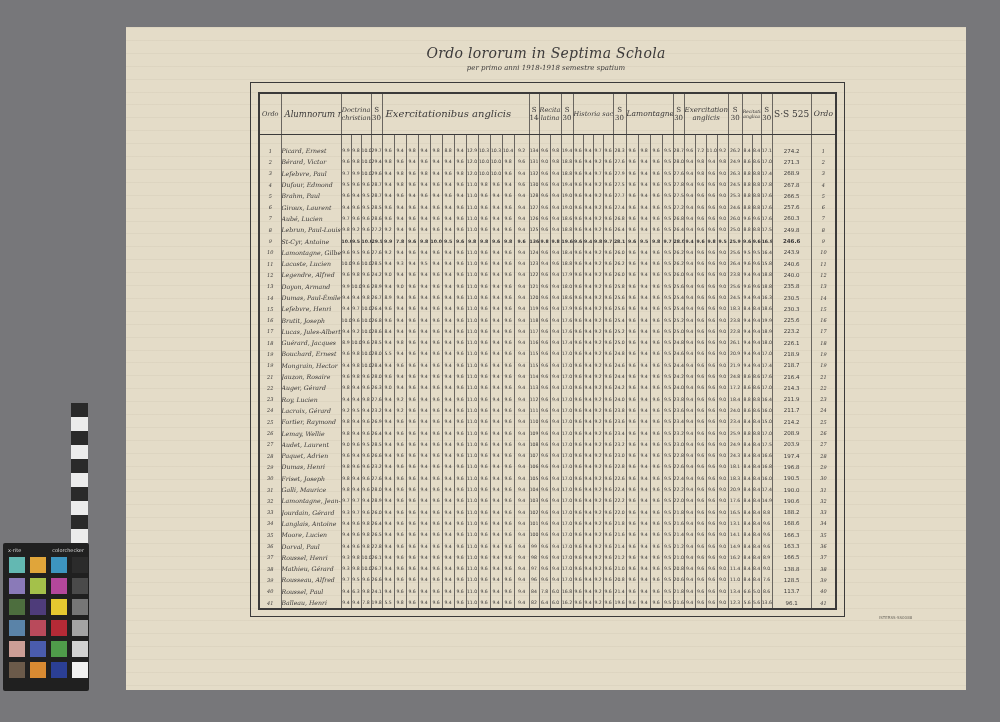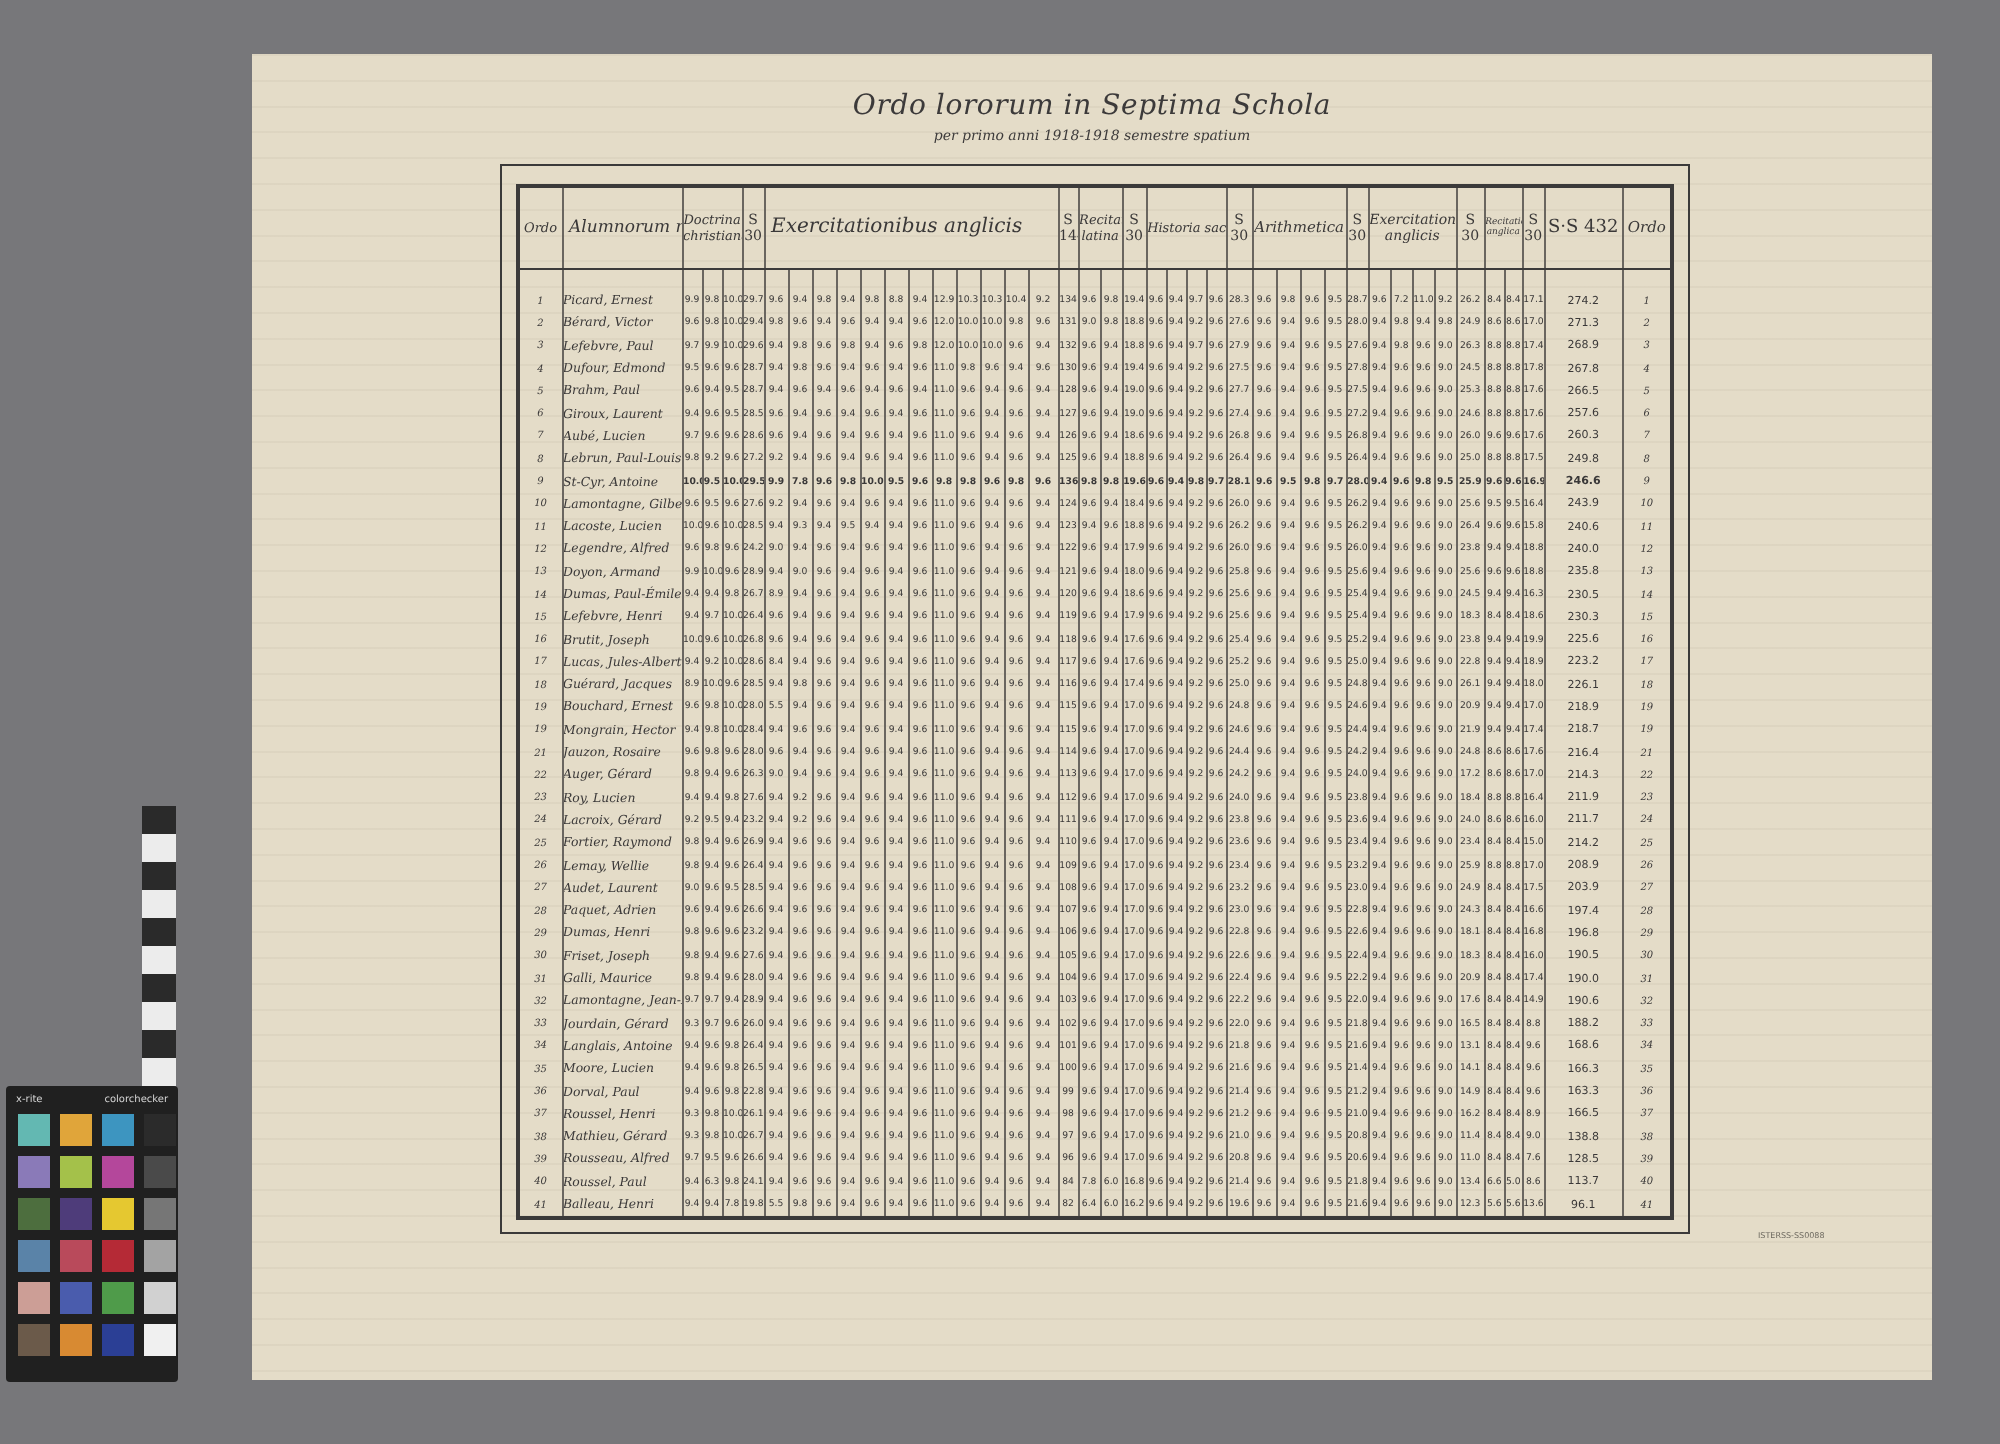--- a/index.html
+++ b/index.html
@@ -91,27 +91,27 @@
         <th>Ordo</th>
         <th class="big" style="font-size:8.5px !important">Alumnorum nomina</th>
         <th colspan="3" style="white-space:normal">Doctrina christiana</th>
         <th class="sum thick" style="white-space:normal">S 30</th>
         <th colspan="12" class="big">Exercitationibus anglicis</th>
         <th class="sum thick" style="white-space:normal">S 144</th>
         <th colspan="2" style="white-space:normal">Recitatio latina</th>
         <th class="sum thick" style="white-space:normal">S 30</th>
         <th colspan="4">Historia sacra</th>
         <th class="sum thick" style="white-space:normal">S 30</th>
-        <th colspan="4" style="font-size:7.5px">Arithmetica</th>
+        <th colspan="4" style="font-size:7.5px">Lamontagne</th>
         <th class="sum thick" style="white-space:normal">S 30</th>
         <th colspan="4" style="white-space:normal;font-size:7px">Exercitationibus anglicis</th>
         <th class="sum thick" style="white-space:normal">S 30</th>
         <th colspan="2" style="white-space:normal;font-size:4.5px;line-height:5px">Recitatio anglica</th>
         <th class="sum thick" style="white-space:normal">S 30</th>
-        <th class="sum thick" style="white-space:normal;font-size:9px !important">S·S 432</th>
+        <th class="sum thick" style="white-space:normal;font-size:9px !important">S·S 525</th>
         <th class="thick" style="font-size:7.5px">Ordo</th>
       </tr>
     </thead>
     <tbody id="tbody">
         <tr class="spacer">
           <td></td>
           <td></td>
           <td></td>
           <td></td>
           <td></td>

